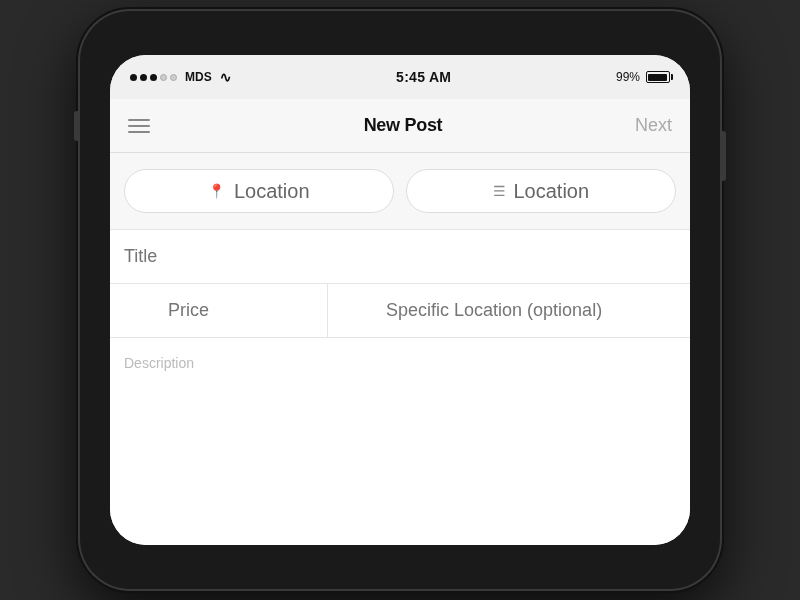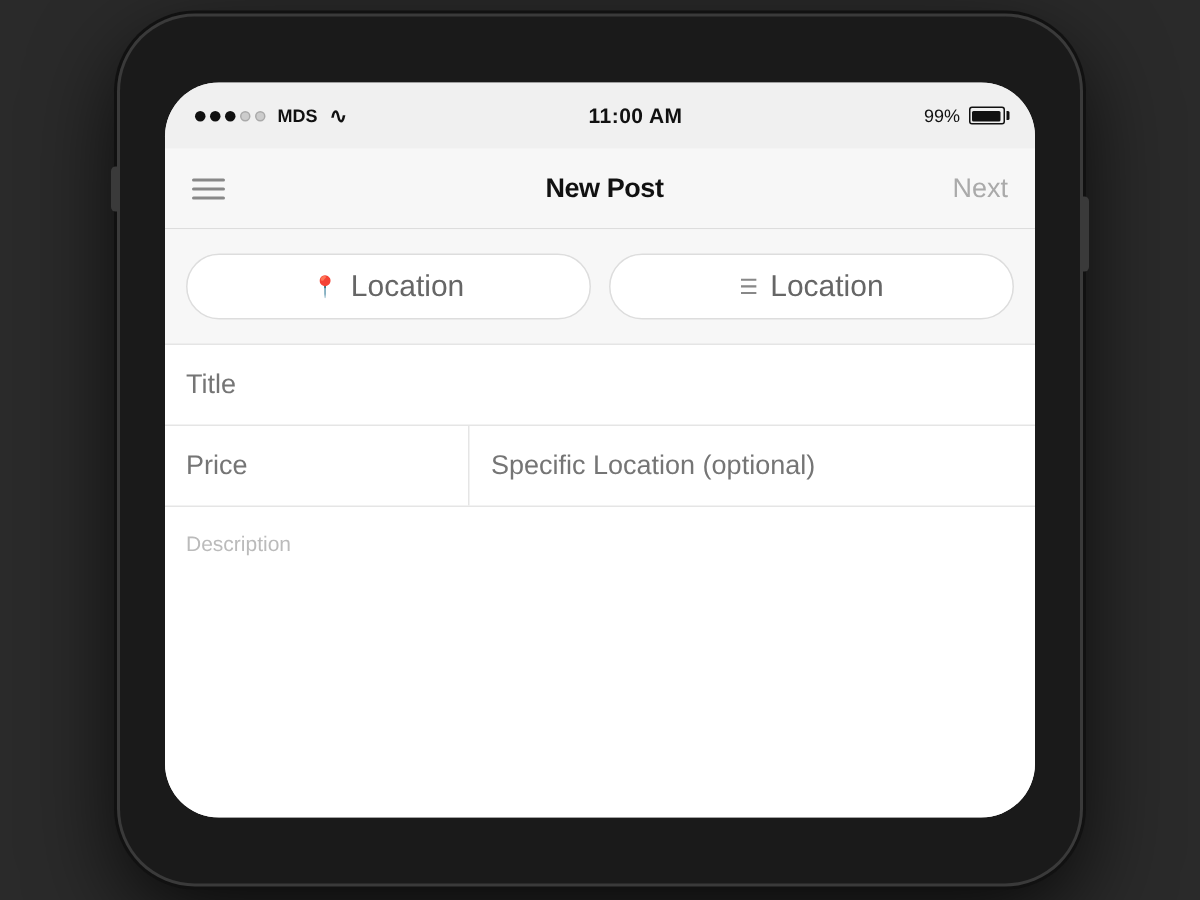--- a/index.html
+++ b/index.html
@@ -259,20 +259,21 @@
 
     .form-row {
       display: flex;
       border-bottom: 1px solid #e5e5e5;
     }
 
     .form-row .form-field {
       border-bottom: none;
       border-right: 1px solid #e5e5e5;
       flex: 1;
+      margin-left: 44px;
     }
 
     .form-row .form-field:last-child {
       border-right: none;
       flex: 2;
     }
 
     .description-field {
       padding: 16px 14px;
       flex: 1;
@@ -295,21 +296,21 @@
         <div class="signal-dots">
           <div class="dot filled"></div>
           <div class="dot filled"></div>
           <div class="dot filled"></div>
           <div class="dot empty"></div>
           <div class="dot empty"></div>
         </div>
         <span class="carrier-label">MDS</span>
         <span class="wifi-icon">∿</span>
       </div>
-      <div class="status-center">11:00 AM</div>
+      <div class="status-center">5:45 AM</div>
       <div class="status-right">
         <span>99%</span>
         <div class="battery-icon">
           <div class="battery-body">
             <div class="battery-fill"></div>
           </div>
         </div>
       </div>
     </div>
 

